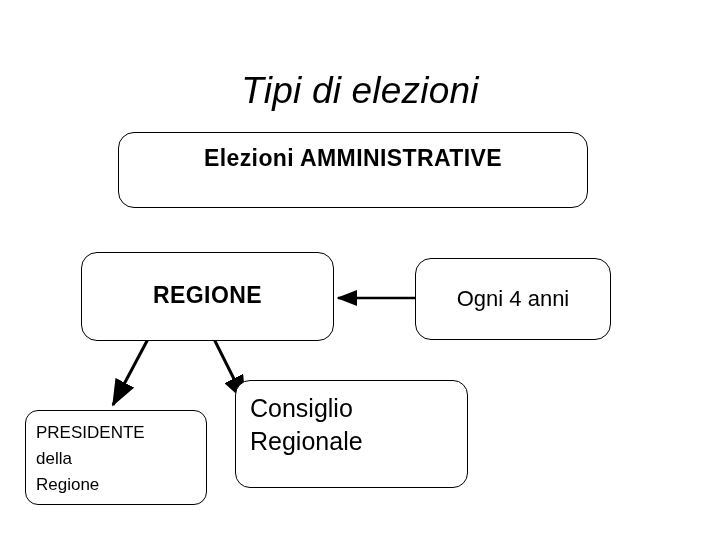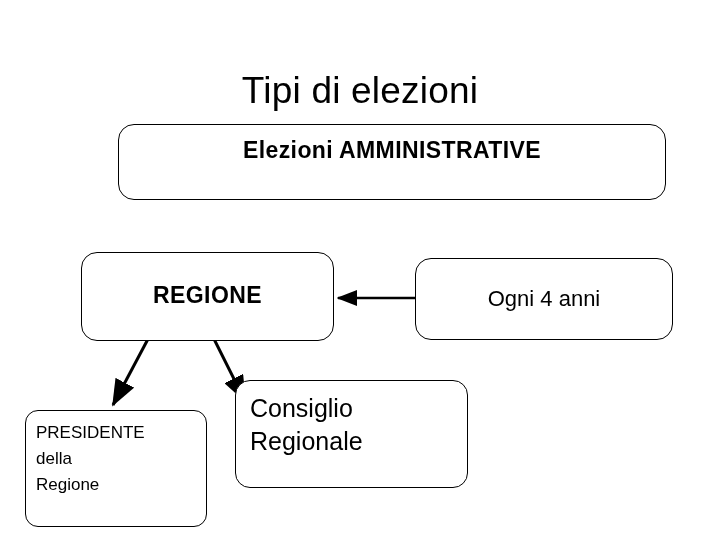--- a/index.html
+++ b/index.html
@@ -22,38 +22,39 @@
     left: 0;
     top: 46px;
     width: 720px;
     text-align: center;
     font-size: 37px;
     font-weight: normal;
     letter-spacing: 0.2px;
     line-height: 1.1;
     color: #000000;
     white-space: nowrap;
+    font-style: italic;
   }
   .node {
     position: absolute;
     box-sizing: border-box;
     background: #ffffff;
     border: 1.6px solid #000000;
     border-radius: 14px;
   }
   .node .node-text {
     position: absolute;
     display: block;
     white-space: pre-line;
   }
   
   #node-amministrative {
     left: 118px;
-    top: 124px;
-    width: 548px;
+    top: 132px;
+    width: 470px;
     height: 76px;
     border-radius: 16px;
   }
   #node-amministrative .node-text {
     left: 0;
     right: 0;
     top: 12px;
     text-align: center;
     font-size: 23px;
     font-weight: bold;
@@ -73,38 +74,38 @@
     top: 29px;
     text-align: center;
     font-size: 23px;
     font-weight: bold;
     letter-spacing: 0.4px;
   }
   
   #node-ogni-4-anni {
     left: 415px;
     top: 258px;
-    width: 258px;
+    width: 196px;
     height: 82px;
     border-radius: 16px;
   }
   #node-ogni-4-anni .node-text {
     left: 0;
     right: 0;
     top: 27px;
     text-align: center;
     font-size: 22px;
     font-weight: normal;
   }
   
   #node-presidente {
     left: 25px;
     top: 410px;
     width: 182px;
-    height: 117px;
+    height: 95px;
     border-radius: 13px;
   }
   #node-presidente .node-text {
     left: 10px;
     right: 4px;
     top: 9px;
     text-align: left;
     font-size: 17px;
     line-height: 1.52;
     font-weight: normal;

